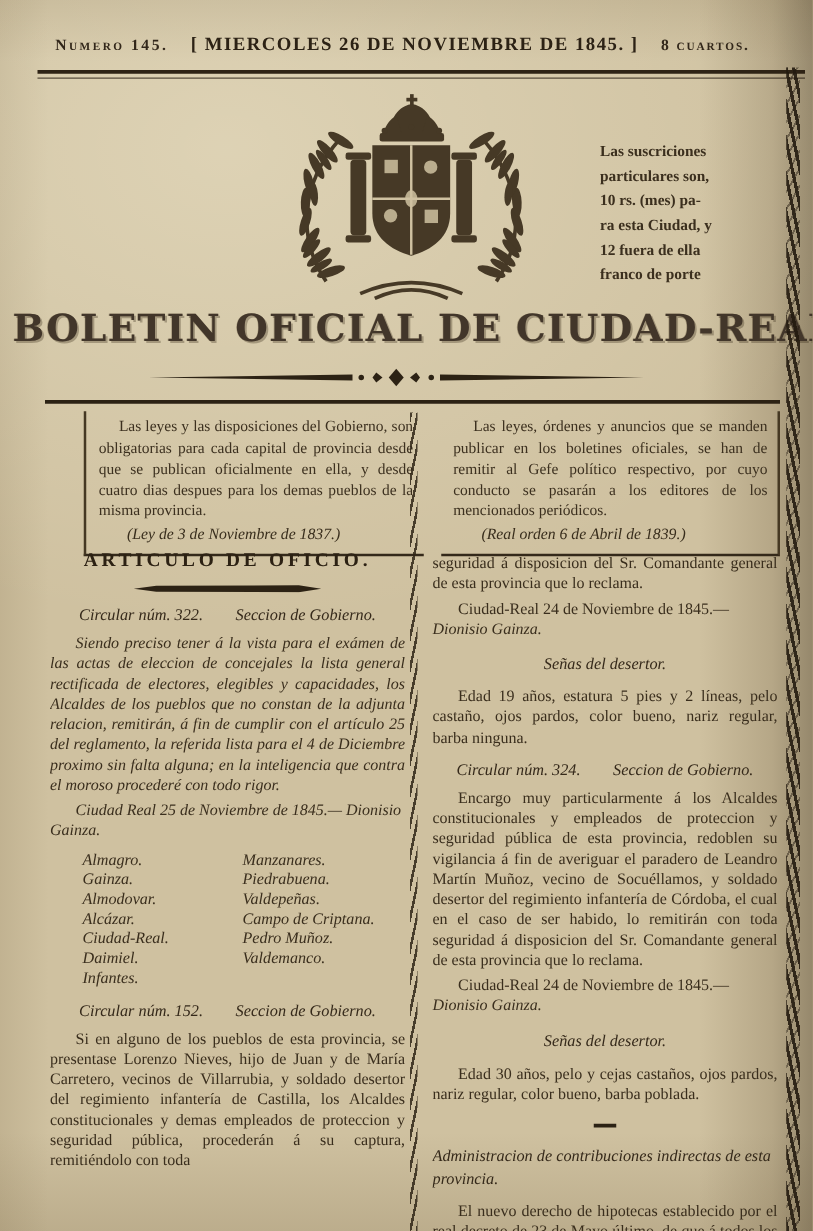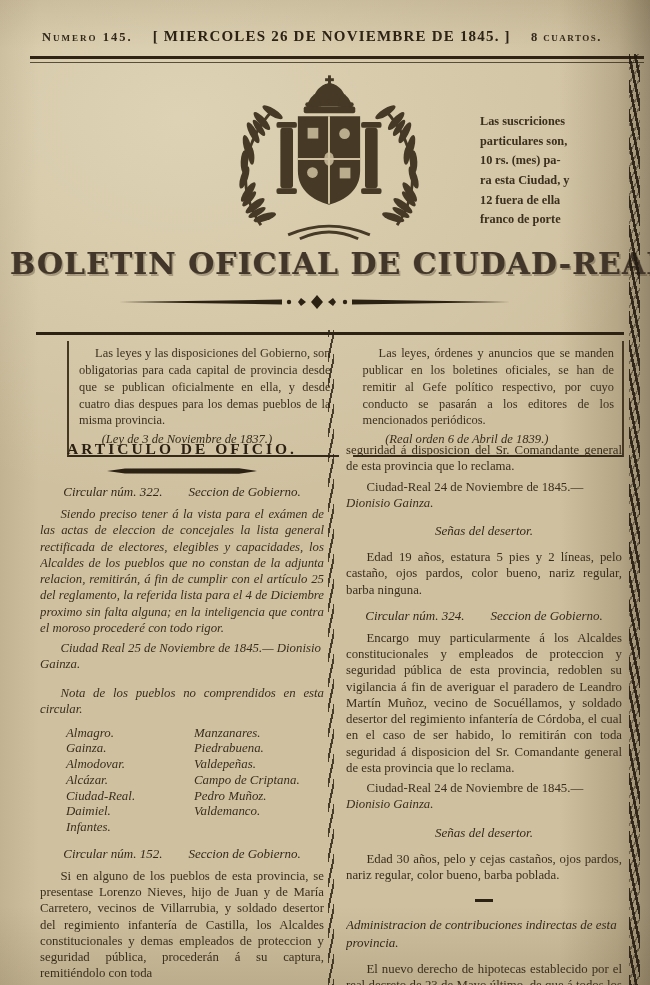--- a/index.html
+++ b/index.html
@@ -8,39 +8,39 @@
     margin:0 auto;
     background:
       radial-gradient(ellipse 820px 620px at 28% 12%, rgba(255,250,228,0.30), rgba(255,250,228,0) 62%),
       linear-gradient(to right, rgba(110,90,55,0.14), rgba(110,90,55,0) 6%, rgba(110,90,55,0) 86%, rgba(80,62,34,0.20) 95%, rgba(55,42,22,0.38)),
       linear-gradient(to bottom, rgba(110,90,55,0.16), rgba(110,90,55,0) 5%, rgba(110,90,55,0) 92%, rgba(100,82,50,0.18)),
       #cfc1a0;
     font-family:"Liberation Serif","DejaVu Serif",serif;
     color:#3a2e1d;
   }
   
-  .top-row{position:absolute;top:28px;left:42px;right:48px;display:flex;justify-content:space-between;align-items:baseline;}
+  .top-row{position:absolute;top:28px;left:42px;right:48px;display:flex;justify-content:center;align-items:baseline;gap:18px;}
   .issue{font-size:12.5px;font-weight:bold;font-variant:small-caps;letter-spacing:2px;color:#32271a;}
   .datebar{font-size:15px;font-weight:bold;letter-spacing:1.2px;color:#2c2215;}
   .price{font-size:12.5px;font-weight:bold;font-variant:small-caps;letter-spacing:1.5px;color:#32271a;}
   .header-rule{position:absolute;top:56px;left:30px;right:6px;height:3px;
     border-top:3px solid #2e2315;border-bottom:1px solid rgba(46,35,21,0.75);}
   
   .side-note{position:absolute;width:152px;font-size:12.3px;font-weight:bold;line-height:1.6;
     white-space:pre-line;color:#3b2f1e;text-align:justify;}
   .note-left{left:44px;top:122px;}
   .note-right{left:480px;top:112px;}
   .crest{position:absolute;left:222px;top:70px;width:214px;height:176px;opacity:0.92;}
   .title{position:absolute;top:246px;left:10px;right:28px;text-align:center;
     font-family:"DejaVu Serif","Liberation Serif",serif;font-weight:bold;font-size:30px;
     letter-spacing:1px;color:#42362a;text-shadow:1.5px 1.5px 0 rgba(56,44,24,0.32), -0.5px -0.5px 0 rgba(90,75,50,0.4);
     white-space:nowrap;}
   .ornament-row{position:absolute;top:294px;left:0;right:16px;display:flex;justify-content:center;}
   
-  .notices{position:absolute;top:332px;left:36px;right:26px;border-top:3px solid #2c2214;
+  .notices{position:absolute;top:320px;left:36px;right:26px;border-top:3px solid #2c2214;
     display:flex;gap:14px;padding-top:6px;padding-left:31px;}
   .notice{flex:1;padding:4px 8px 8px 10px;}
   .notice.nleft{border-left:2px solid #453823;border-bottom:2px solid #34291a;}
   .notice.nright{border-right:2px solid #453823;border-bottom:2px solid #34291a;}
   .notice .body{font-size:12.4px;line-height:1.36;text-align:justify;text-indent:1.3em;color:#3c301f;}
   .notice .cite{font-size:12.6px;font-style:italic;text-indent:1.8em;margin-top:3px;color:#382d1c;}
   
   .col{position:absolute;top:438px;bottom:0;overflow:hidden;}
   .col-left{left:40px;width:284px;}
   .col-right{left:346px;width:276px;}
@@ -193,21 +193,20 @@
     <div class="section-heading">ARTICULO DE OFICIO.</div>
     <svg class="tapered" width="150" height="6" viewBox="0 0 150 6">
       <polygon points="0,3 18,0.6 132,0.2 150,3 132,5.8 18,5.4" fill="#2c2214"></polygon>
     </svg>
     <div class="circ-header">
       <span>Circular núm. 322.</span>
       <span>Seccion de Gobierno.</span>
     </div>
     <p class="para ital">Siendo preciso tener á la vista para el exámen de las actas de eleccion de concejales la lista general rectificada de electores, elegibles y capacidades, los Alcaldes de los pueblos que no constan de la adjunta relacion, remitirán, á fin de cumplir con el artículo 25 del reglamento, la referida lista para el 4 de Diciembre proximo sin falta alguna; en la inteligencia que contra el moroso procederé con todo rigor.</p>
     <p class="sig ital">Ciudad Real 25 de Noviembre de 1845.— Dionisio Gainza.</p>
-    <p class="nota">Nota de los pueblos no comprendidos en esta circular.</p>
     <div class="towns">
       <span>Almagro.</span>
         <span>Manzanares.</span>
       <span>Gainza.</span>
         <span>Piedrabuena.</span>
       <span>Almodovar.</span>
         <span>Valdepeñas.</span>
       <span>Alcázar.</span>
         <span>Campo de Criptana.</span>
       <span>Ciudad-Real.</span>

